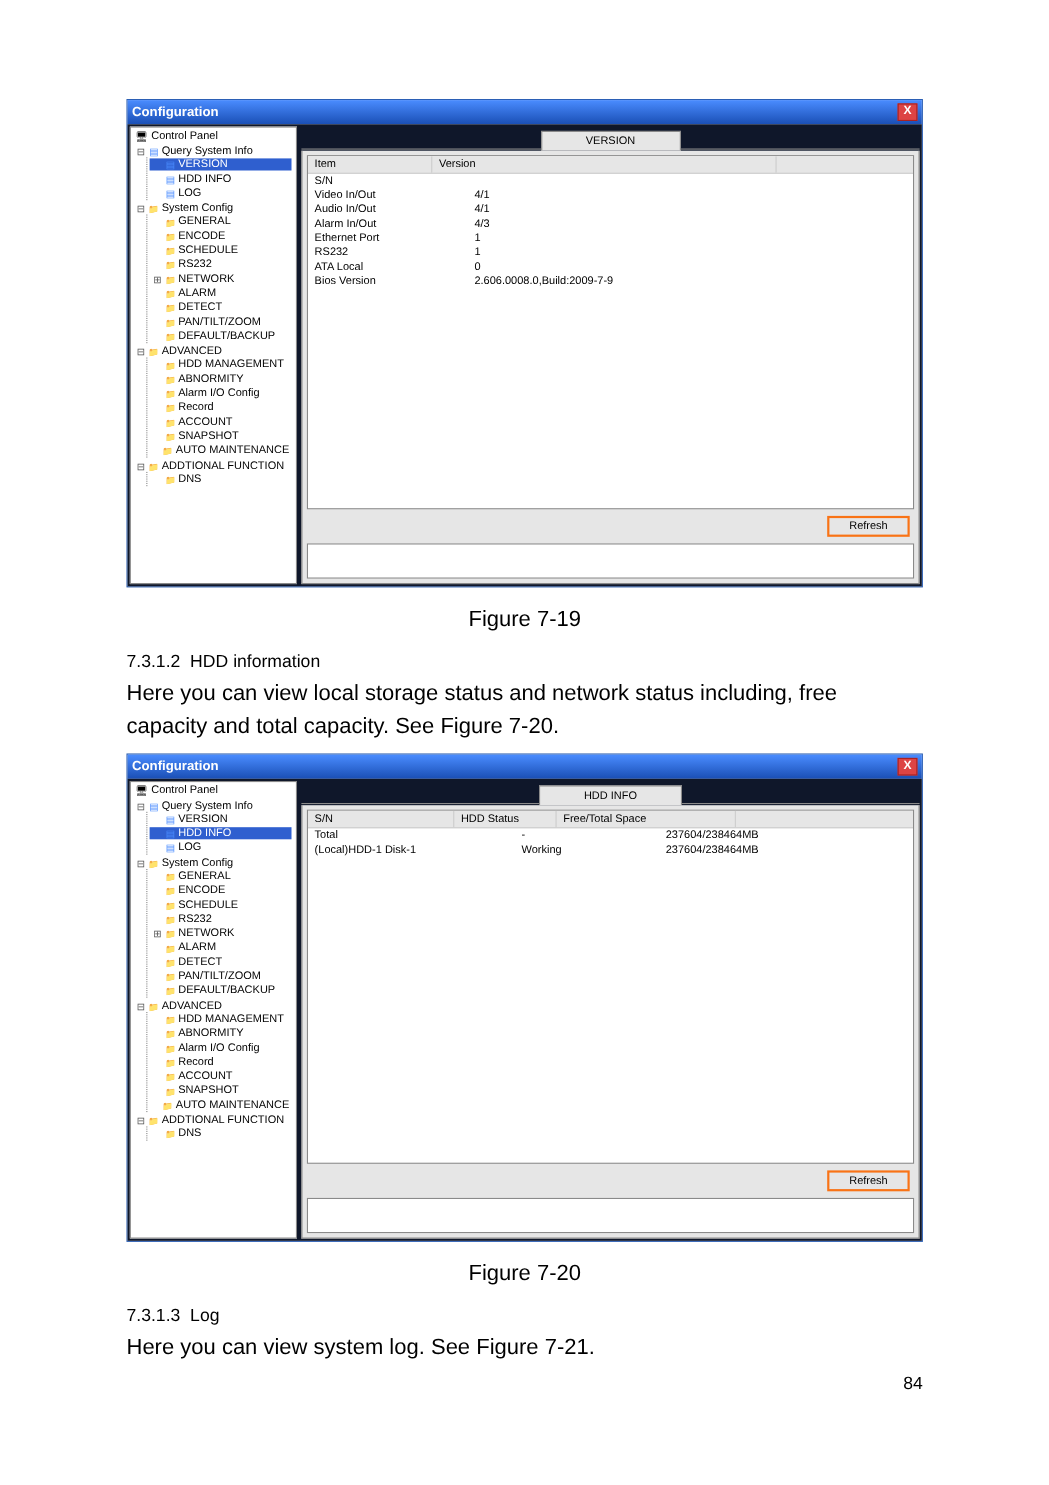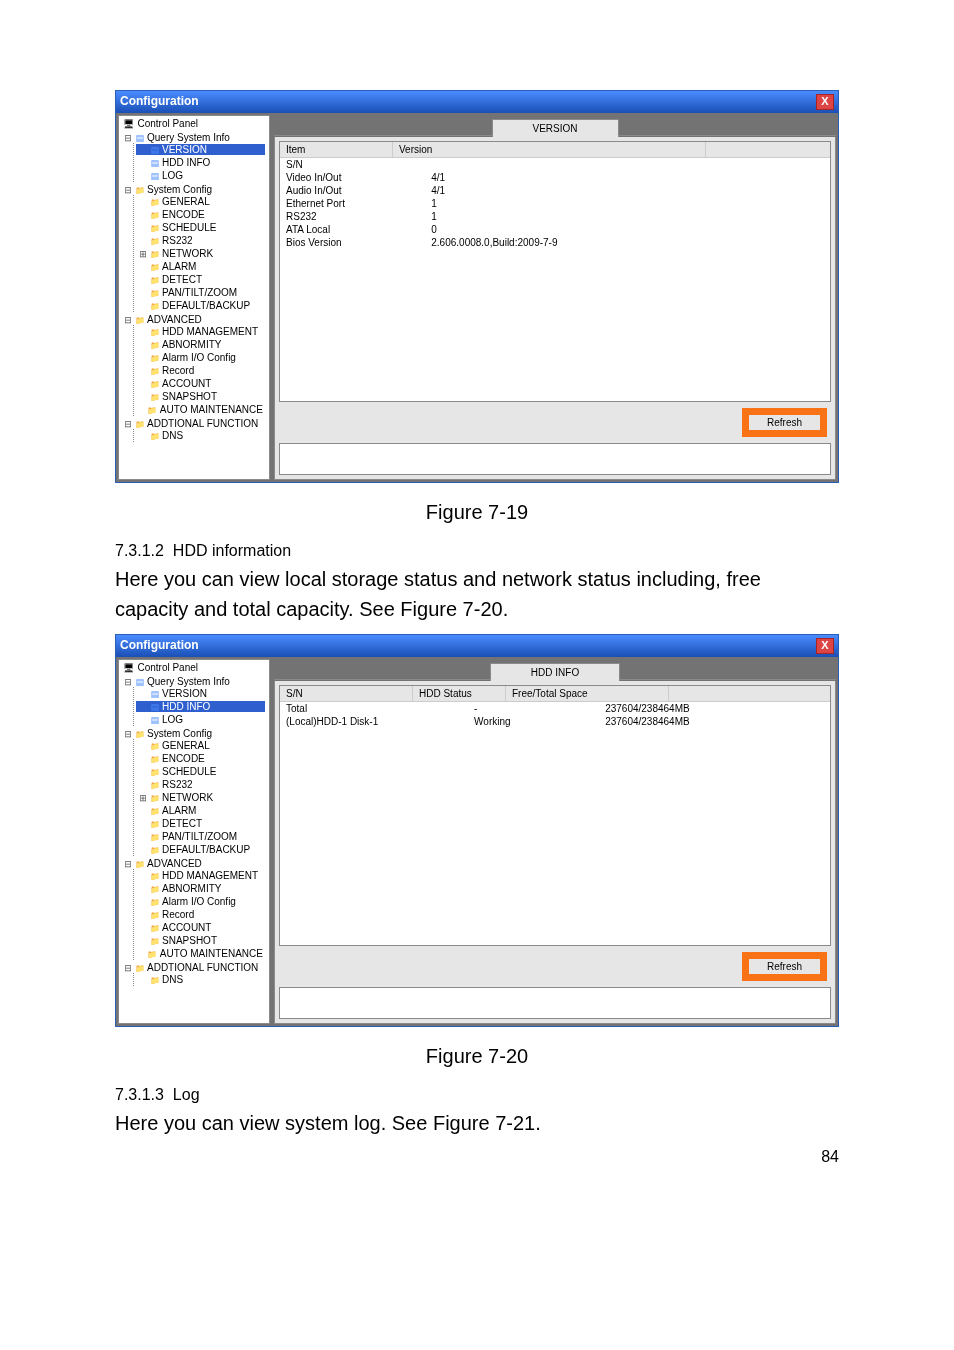--- a/index.html
+++ b/index.html
@@ -34,22 +34,22 @@
     background: #d44;
     border: 1px solid #a22;
     color: #fff;
     font-size: 11px;
     line-height: 12px;
     text-align: center;
     font-weight: bold;
   }
   .dialog-body {
     display: flex;
-    background: #737373;
-    height: 369px;
+    background: #0f172a;
+    height: 420px;
   }
   .tree-pane {
     width: 150px;
     background: #fff;
     border: 1px solid #8a8a8a;
     margin: 2px;
     overflow: auto;
     font-size: 10px;
   }
   .tree-header {
@@ -170,21 +170,21 @@
   }
   .btn-row {
     display: flex;
     justify-content: flex-end;
     padding: 6px 4px 2px 4px;
   }
   .btn {
     padding: 2px 18px;
     font-size: 10px;
     background: #e6e6e6;
-    border: 7px solid #f97316;
+    border: 2px solid #f97316;
   }
   .caption {
     text-align: center;
     font-size: 20px;
     margin: 8px 0 18px 0;
   }
   h3.sec {
     font-size: 16px;
     font-weight: normal;
     margin: 8px 0 4px 0;
@@ -408,20 +408,24 @@
                 <div style="width: 100px;">S/N</div>
                 <div style="width: 300px;"></div>
               </div>
               <div class="list-row">
                 <div style="width: 100px;">Video In/Out</div>
                 <div style="width: 300px;">4/1</div>
               </div>
               <div class="list-row">
                 <div style="width: 100px;">Audio In/Out</div>
                 <div style="width: 300px;">4/1</div>
+              </div>
+              <div class="list-row">
+                <div style="width: 100px;">Alarm In/Out</div>
+                <div style="width: 300px;">4/3</div>
               </div>
               <div class="list-row">
                 <div style="width: 100px;">Ethernet Port</div>
                 <div style="width: 300px;">1</div>
               </div>
               <div class="list-row">
                 <div style="width: 100px;">RS232</div>
                 <div style="width: 300px;">1</div>
               </div>
               <div class="list-row">

